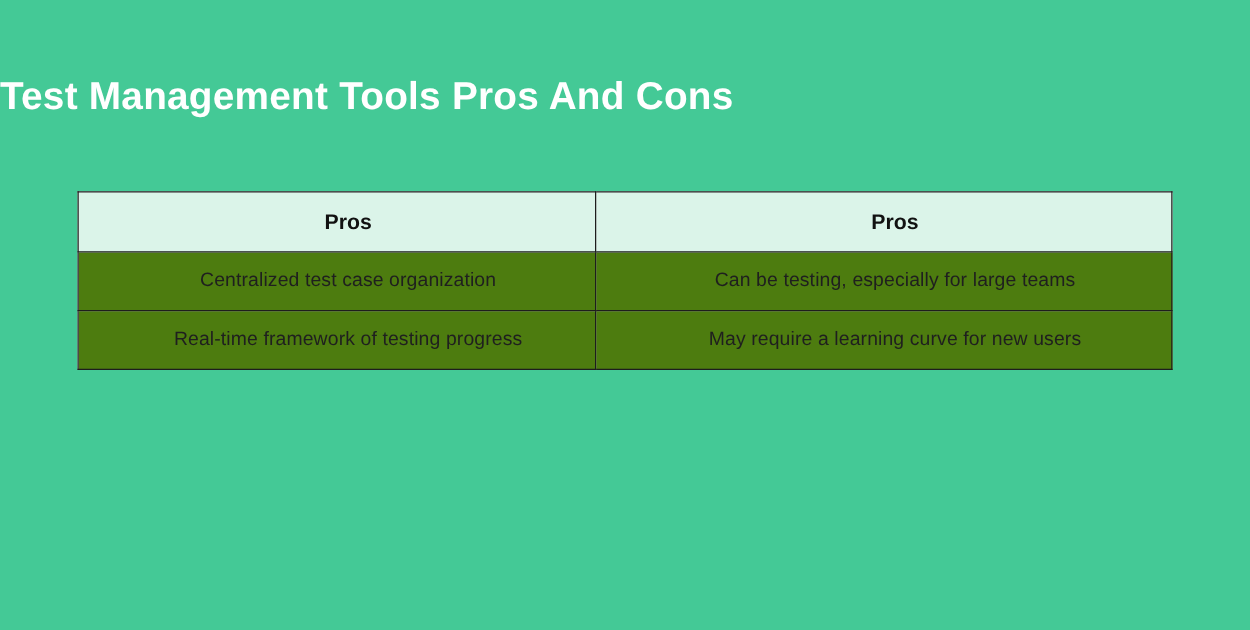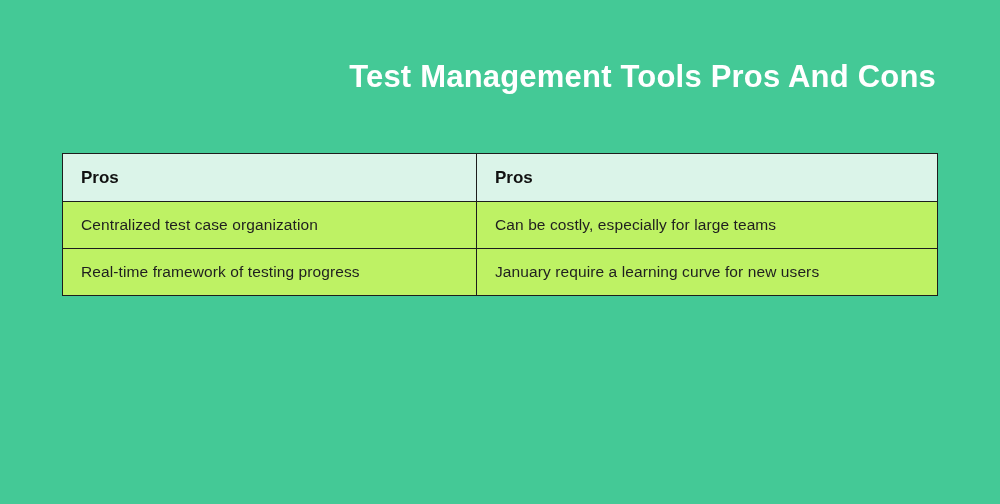--- a/index.html
+++ b/index.html
@@ -19,64 +19,63 @@
     width: 1000px;
     height: 504px;
     background: #44c996;
     box-sizing: border-box;
   }
   .page-title {
     position: absolute;
     top: 58px;
     left: 0;
     width: 896px;
-    text-align: right;
+    text-align: left;
     color: #ffffff;
     font-size: 31px;
     font-weight: bold;
     letter-spacing: 0.2px;
     line-height: 1.2;
     font-family: "Liberation Sans", sans-serif;
     white-space: nowrap;
-    margin-left: 40px;
   }
   .table-wrap {
     position: absolute;
     left: 62px;
     top: 153px;
     width: 875px;
   }
   table.proscons {
     width: 875px;
     border-collapse: collapse;
     table-layout: fixed;
     background: #ffffff;
     border: 1px solid #1d1d1d;
   }
   table.proscons col.c1 { width: 414px; }
   table.proscons col.c2 { width: 461px; }
   table.proscons th,
   table.proscons td {
     border: 1px solid #1d1d1d;
-    text-align: left;
+    text-align: center;
     vertical-align: middle;
     padding: 0 0 0 18px;
     height: 47px;
     box-sizing: border-box;
     font-family: "Liberation Sans", sans-serif;
   }
   table.proscons thead th {
     background: #dbf4e9;
     color: #111111;
     font-size: 17px;
     font-weight: bold;
     height: 48px;
   }
   table.proscons tbody td {
-    background: #bef264;
+    background: #4d7c0f;
     color: #1f1f1f;
     font-size: 15.5px;
     font-weight: normal;
     letter-spacing: 0.1px;
     margin-top: 37px;
   }
 </style>
 </head>
 <body>
 
@@ -92,23 +91,23 @@
       </colgroup>
       <thead>
         <tr>
           <th>Pros</th>
           <th>Pros</th>
         </tr>
       </thead>
       <tbody>
         <tr>
           <td>Centralized test case organization</td>
-          <td>Can be costly, especially for large teams</td>
+          <td>Can be testing, especially for large teams</td>
         </tr>
         <tr>
           <td>Real-time framework of testing progress</td>
-          <td>January require a learning curve for new users</td>
+          <td>May require a learning curve for new users</td>
         </tr>
       </tbody>
     </table>
   </div>
 
 </div>
 
 </body></html>

